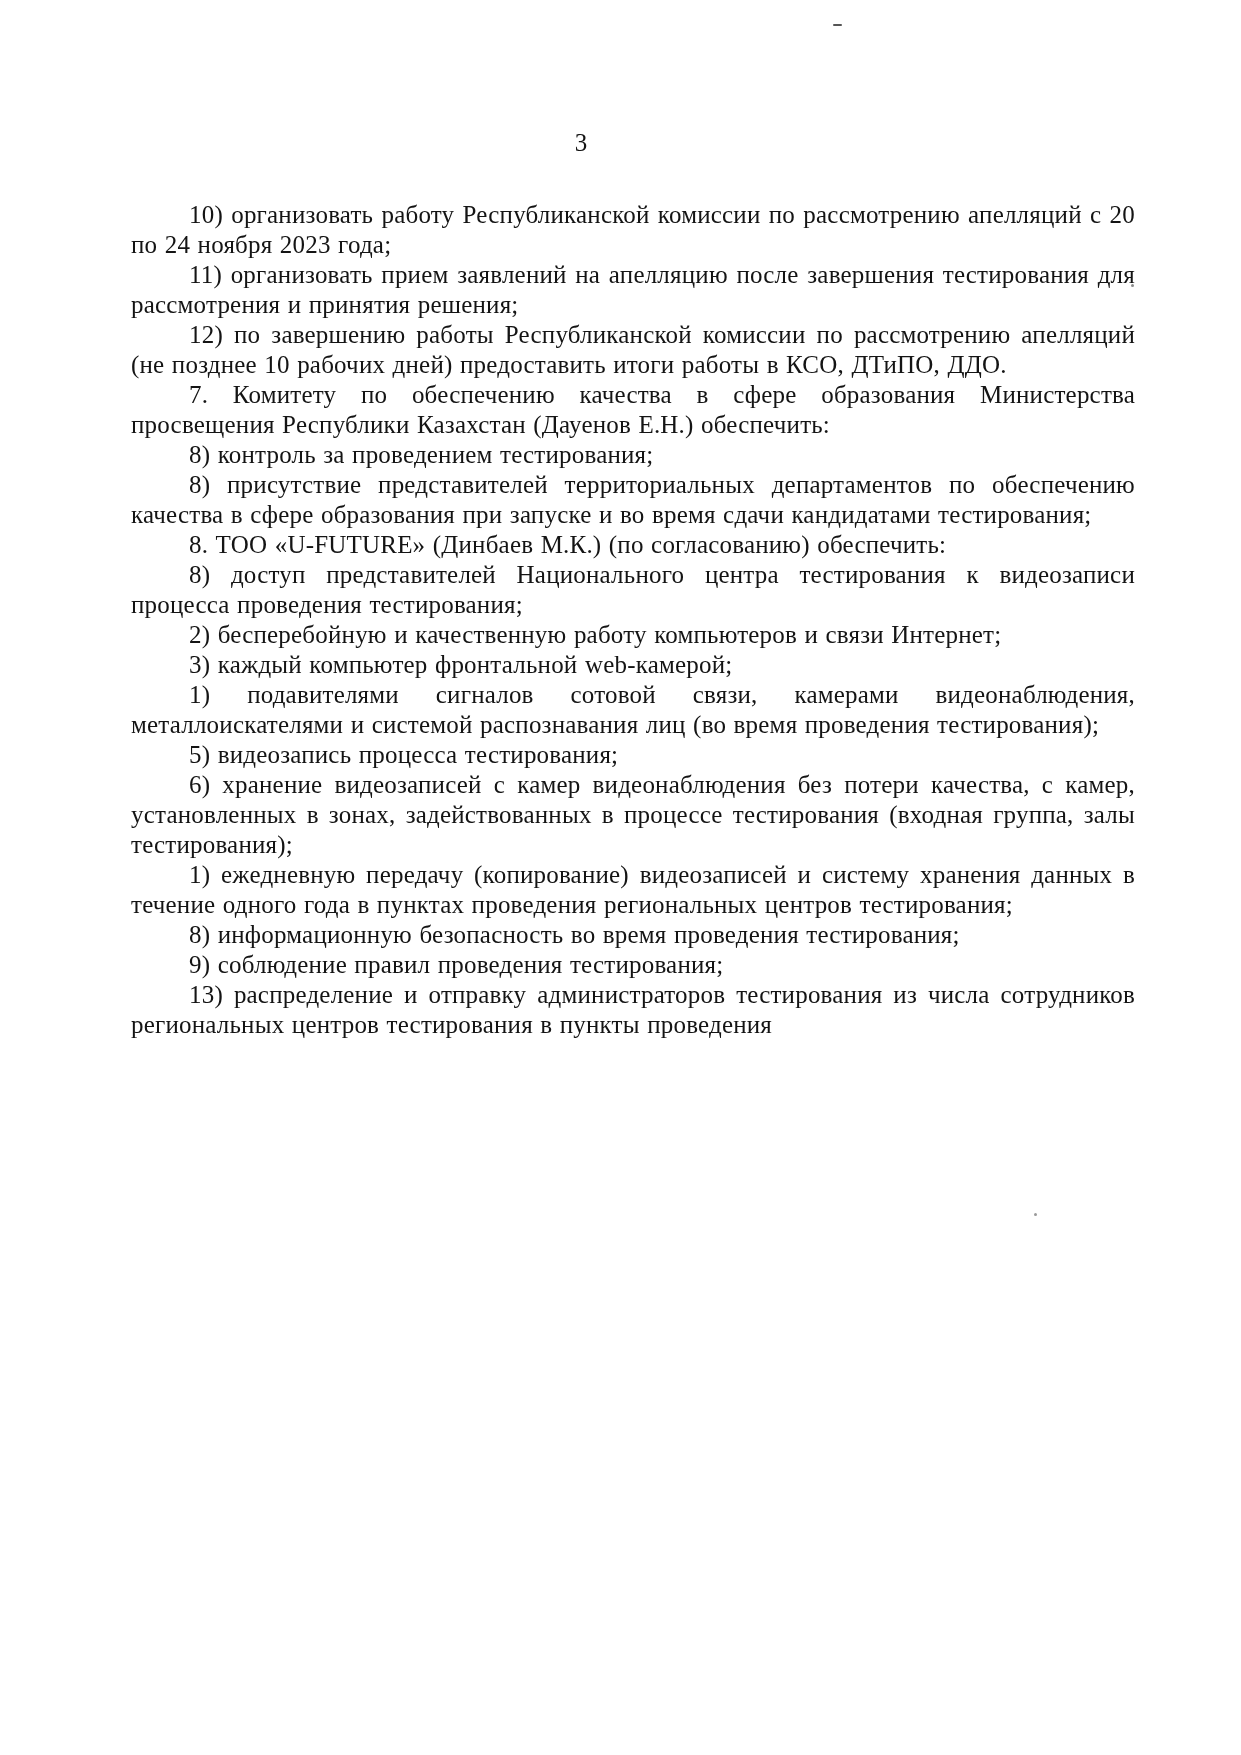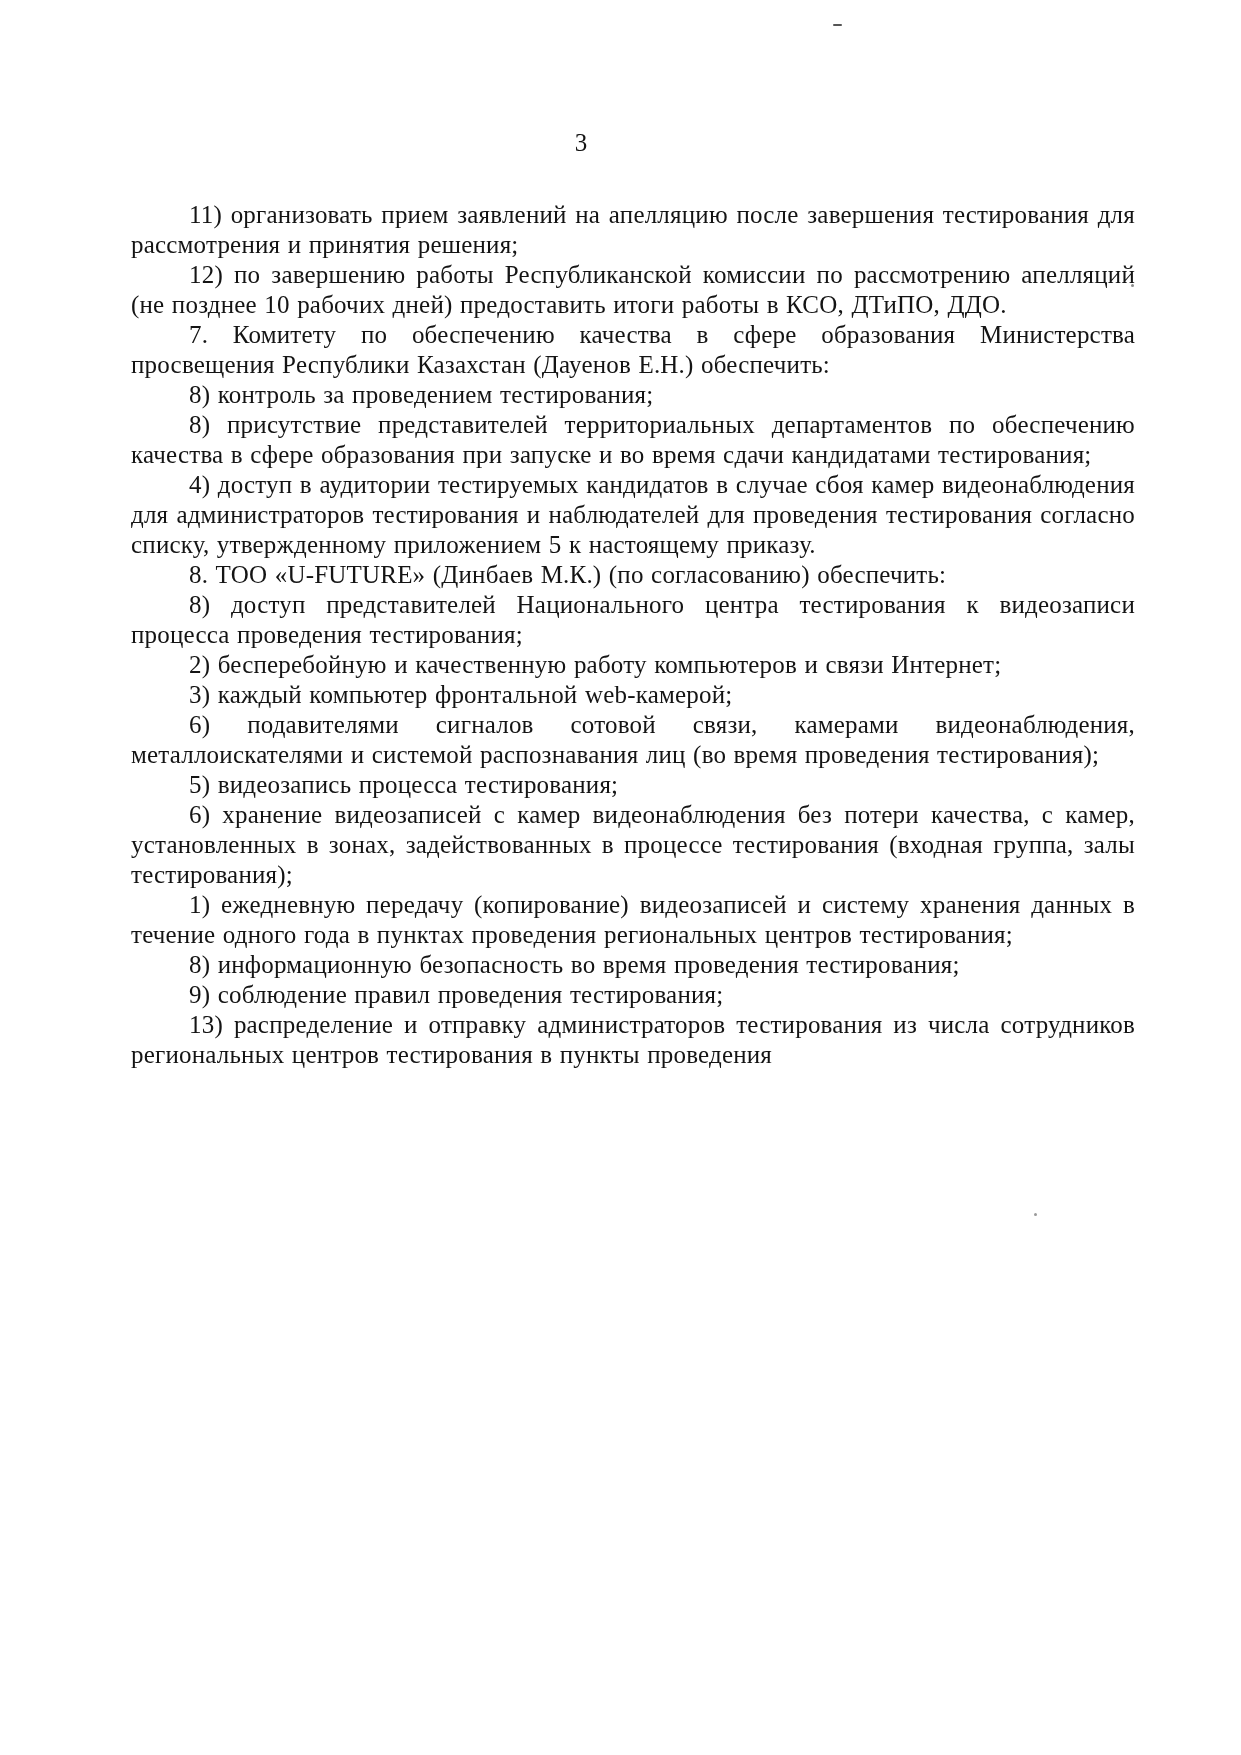--- a/index.html
+++ b/index.html
@@ -67,31 +67,31 @@
 
 <div class="page">
 
   <span class="speck dash-top"></span>
   <span class="speck dot-right-upper"></span>
   <span class="speck dot-right-lower"></span>
 
   <div class="text-block">
     <div class="page-number">3</div>
 
+    <p class="para">10) организовать работу Республиканской комиссии по рассмотрению апелляций с 20 по 24 ноября 2023 года;</p>
     <p class="para">11) организовать прием заявлений на апелляцию после завершения тестирования для рассмотрения и принятия решения;</p>
     <p class="para">12) по завершению работы Республиканской комиссии по рассмотрению апелляций (не позднее 10 рабочих дней) предоставить итоги работы в КСО, ДТиПО, ДДО.</p>
     <p class="para">7. Комитету по обеспечению качества в сфере образования Министерства просвещения Республики Казахстан (Дауенов Е.Н.) обеспечить:</p>
     <p class="para">8) контроль за проведением тестирования;</p>
     <p class="para">8) присутствие представителей территориальных департаментов по обеспечению качества в сфере образования при запуске и во время сдачи кандидатами тестирования;</p>
-    <p class="para">4) доступ в аудитории тестируемых кандидатов в случае сбоя камер видеонаблюдения для администраторов тестирования и наблюдателей для проведения тестирования согласно списку, утвержденному приложением 5 к настоящему приказу.</p>
     <p class="para">8. ТОО «U-FUTURE» (Динбаев М.К.) (по согласованию) обеспечить:</p>
     <p class="para">8) доступ представителей Национального центра тестирования к видеозаписи процесса проведения тестирования;</p>
     <p class="para">2) бесперебойную и качественную работу компьютеров и связи Интернет;</p>
     <p class="para">3) каждый компьютер фронтальной web-камерой;</p>
-    <p class="para">6) подавителями сигналов сотовой связи, камерами видеонаблюдения, металлоискателями и системой распознавания лиц (во время проведения тестирования);</p>
+    <p class="para">1) подавителями сигналов сотовой связи, камерами видеонаблюдения, металлоискателями и системой распознавания лиц (во время проведения тестирования);</p>
     <p class="para">5) видеозапись процесса тестирования;</p>
     <p class="para">6) хранение видеозаписей с камер видеонаблюдения без потери качества, с камер, установленных в зонах, задействованных в процессе тестирования (входная группа, залы тестирования);</p>
     <p class="para">1) ежедневную передачу (копирование) видеозаписей и систему хранения данных в течение одного года в пунктах проведения региональных центров тестирования;</p>
     <p class="para">8) информационную безопасность во время проведения тестирования;</p>
     <p class="para">9) соблюдение правил проведения тестирования;</p>
     <p class="para">13) распределение и отправку администраторов тестирования из числа сотрудников региональных центров тестирования в пункты проведения</p>
   </div>
 
 </div>
 

